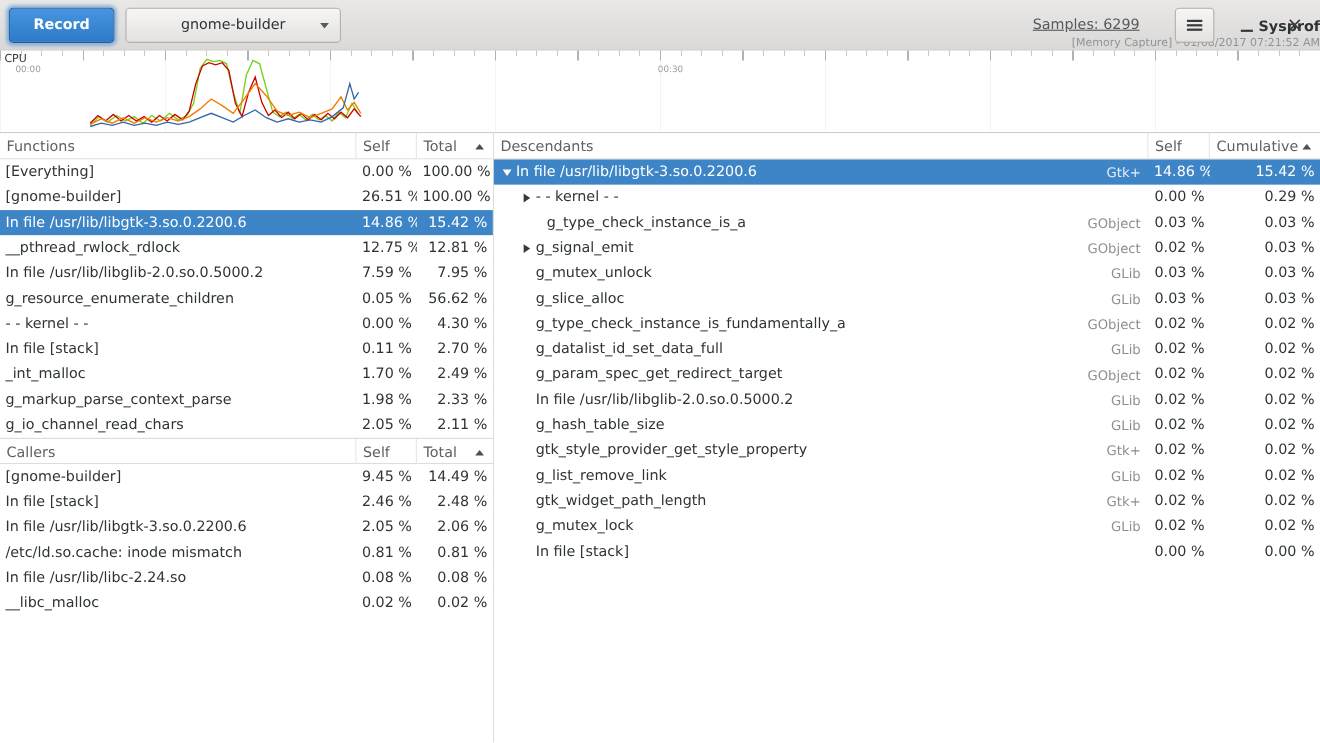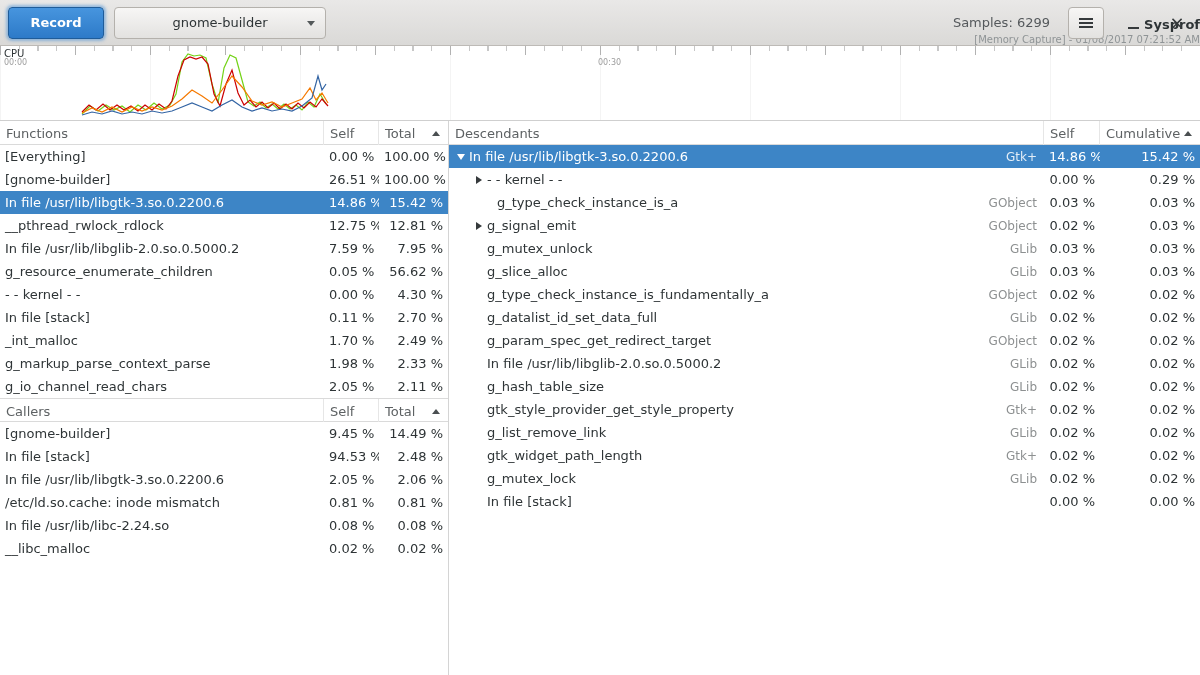--- a/index.html
+++ b/index.html
@@ -21,35 +21,35 @@
     height:32px; border-radius:4px; border:1px solid #b4b1ac;
     background:linear-gradient(#f7f6f5,#e3e2e0);
     display:flex; align-items:center; justify-content:center;
   }
   .record-btn {
     width:96px; color:#fff; font-weight:bold;
     background:linear-gradient(#4795de,#2d7ac8);
     border:1px solid #1f5c99;
     box-shadow:0 0 3px 2px rgba(77,145,214,.55);
   }
-  .combo-btn { width:212px; position:relative; }
+  .combo-btn { width:196px; position:relative; }
   .combo-arrow {
     position:absolute; right:10px; top:13px; width:0; height:0;
     border-left:4px solid transparent; border-right:4px solid transparent;
     border-top:5px solid #54595a;
   }
   .title-block {
     position:absolute; left:0; right:0; top:0; height:61px;
     display:flex; flex-direction:column; align-items:flex-end; justify-content:center;
     pointer-events:none;
   }
   .title { font-weight:bold; font-size:13px; color:#2e3436; }
   .subtitle { font-size:10px; color:#8f9496; margin-top:2px; }
   .header-right { margin-left:auto; display:flex; align-items:center; gap:8px; z-index:1; }
-  .samples { color:#55595c; margin-right:10px; }
+  .samples { color:#55595c; margin-right:24px;text-decoration:underline; }
   .menu-btn { width:36px; }
   .hamburger {
     width:14px; height:10px; position:relative;
     border-top:2px solid #363a3c; border-bottom:2px solid #363a3c;
   }
   .hamburger::after { content:""; position:absolute; left:0; right:0; top:2px; height:2px; background:#363a3c; }
   .win-btn { width:30px; height:30px; border:none; background:transparent;
     display:flex; align-items:center; justify-content:center; margin-left:6px; }
   .min-icon { width:11px; height:2px; background:#363a3c; transform:translateY(5px); display:block; }
   .close-icon { font-size:18px; line-height:18px; color:#363a3c; }
@@ -57,21 +57,21 @@
   
   .timeline { height:75px; position:relative; background:#fff; border-bottom:1px solid #cfcfcf; }
   .gridlines { position:absolute; inset:0;
     background:repeating-linear-gradient(to right, rgba(0,0,0,.045) 0 1px, transparent 1px 150px); }
   .ruler-minor { position:absolute; top:0; left:0; right:0; height:5px;
     background:repeating-linear-gradient(to right, #c7c7c7 0 1px, transparent 1px 18.75px); }
   .ruler-major { position:absolute; top:0; left:0; right:0; height:9px;
     background:repeating-linear-gradient(to right, #b2b2b2 0 1px, transparent 1px 75px); }
   .cpu-label { position:absolute; left:4px; top:2px; font-size:10px; color:#2e3436; }
   .time-label { position:absolute; font-size:8px; color:#9c9c9c; }
-  .t0  { left:4px;  top:12px; }
+  .t0  { left:14px;  top:12px; }
   .t30 { left:598px; top:12px; }
   svg.cpu { position:absolute; left:0; top:0; display:block; }
 
   
   .main { display:flex; height:554px; background:#fff; }
   .left-pane { width:449px; border-right:1px solid #d4d4d4; display:flex; flex-direction:column; }
   .right-pane { flex:1; display:flex; flex-direction:column; }
 
   .thead {
     display:grid; height:24px; align-items:center;
@@ -231,21 +231,21 @@
       </div>
     </div>
     <div id="callers-rows">
         <div class="trow left-grid">
           <div class="cell">[gnome-builder]</div>
           <div class="cell num">9.45 %</div>
           <div class="cell num">14.49 %</div>
         </div>
         <div class="trow left-grid">
           <div class="cell">In file [stack]</div>
-          <div class="cell num">94.53 %</div>
+          <div class="cell num">2.46 %</div>
           <div class="cell num">2.48 %</div>
         </div>
         <div class="trow left-grid">
           <div class="cell">In file /usr/lib/libgtk-3.so.0.2200.6</div>
           <div class="cell num">2.05 %</div>
           <div class="cell num">2.06 %</div>
         </div>
         <div class="trow left-grid">
           <div class="cell">/etc/ld.so.cache: inode mismatch</div>
           <div class="cell num">0.81 %</div>

